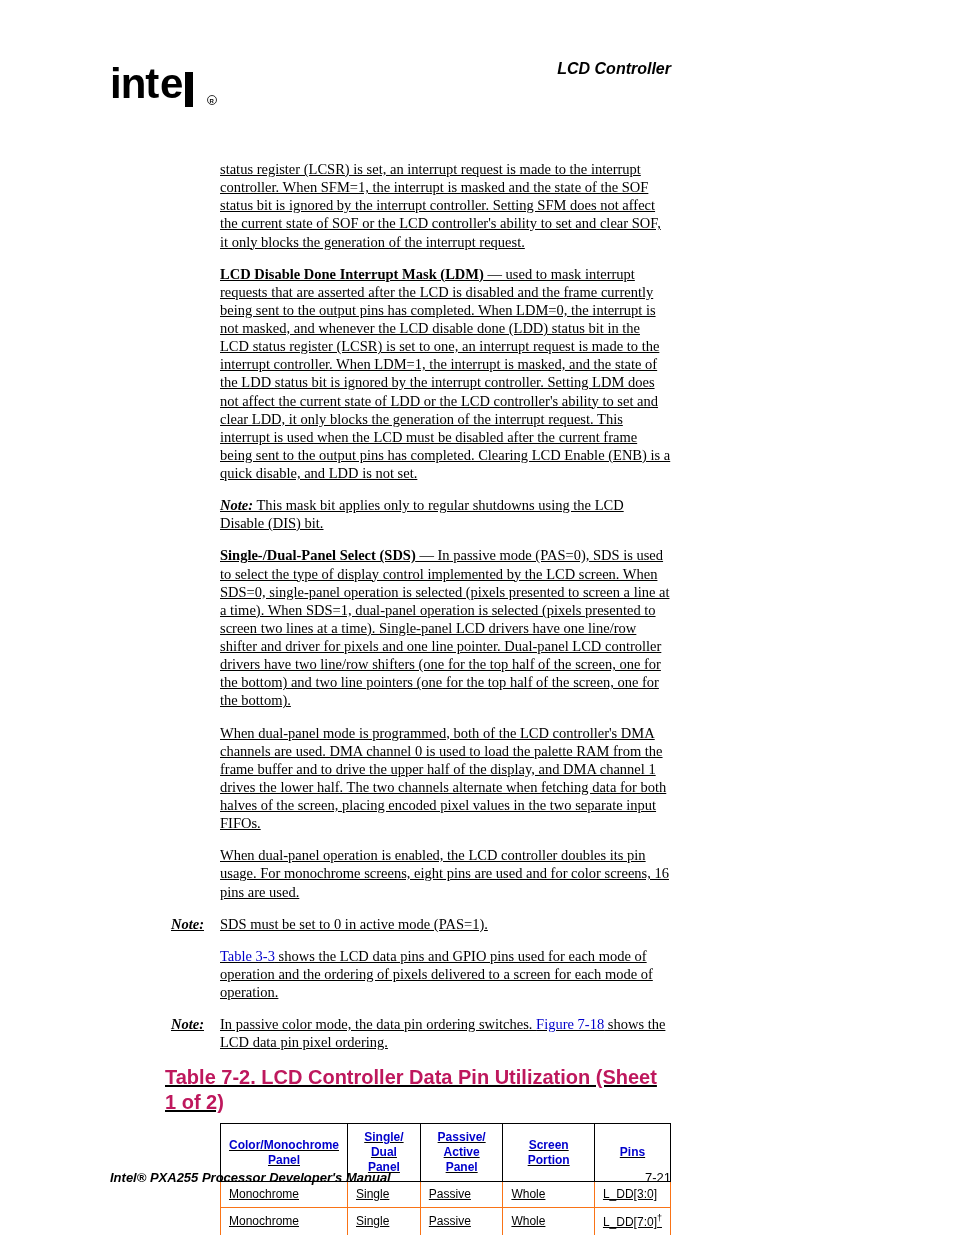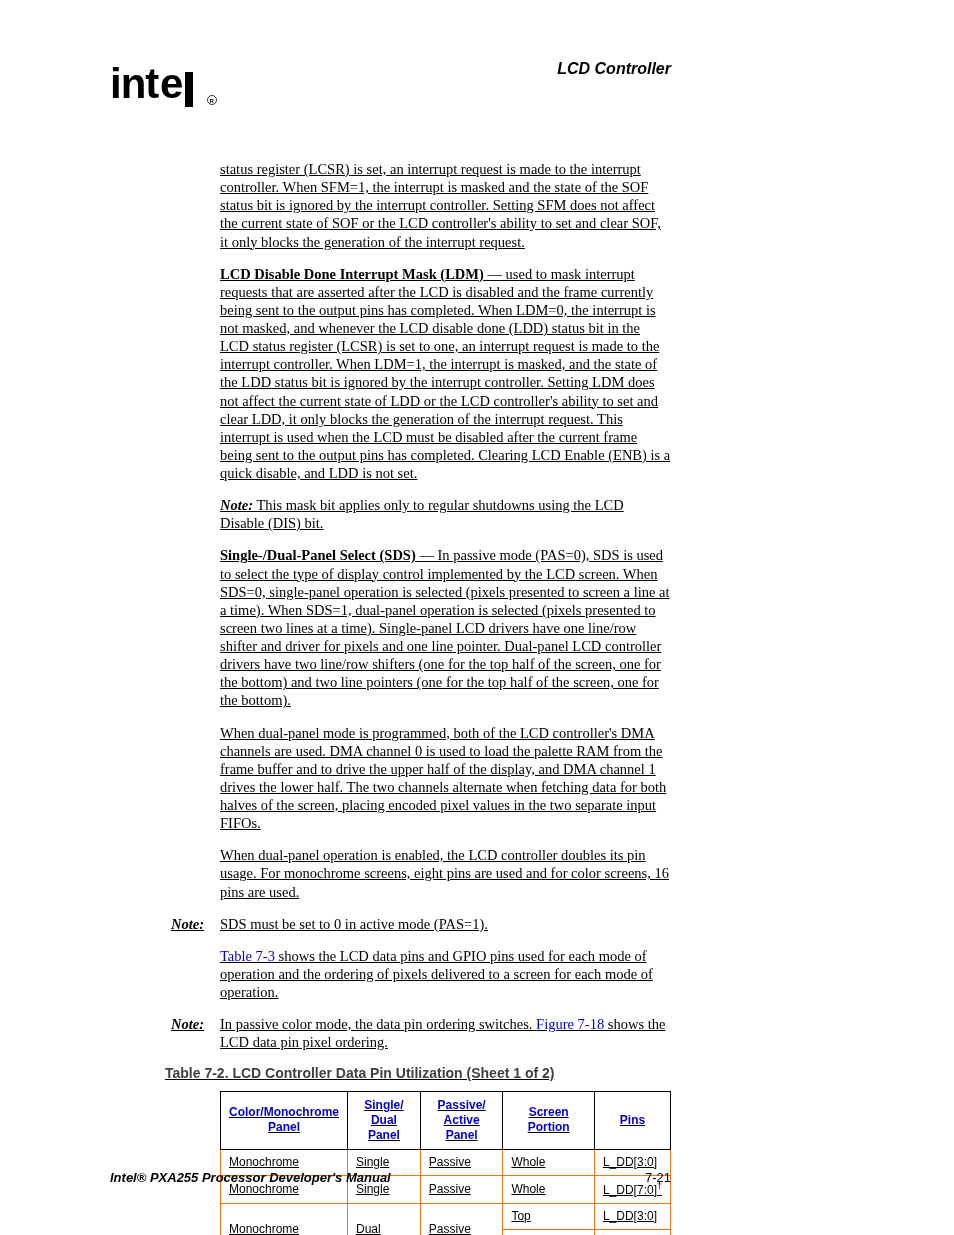--- a/index.html
+++ b/index.html
@@ -67,22 +67,22 @@
     padding-right: 16px;
     box-sizing: border-box;
   }
   .note-text {
     flex: 1;
   }
   .link { color: #0000cc; }
   .table-caption {
     font-family: Arial, Helvetica, sans-serif;
     font-weight: bold;
-    font-size: 14px;
-    color: #404040;
+    font-size: 20px;
+    color: #be185d;
     margin: 12px 0 8px -55px;
   }
   table.data {
     border-collapse: collapse;
     width: 100%;
     font-family: Arial, Helvetica, sans-serif;
     font-size: 12px;
   }
   table.data th {
     border: 1px solid #000;
@@ -142,21 +142,21 @@
 
     <p>When dual-panel mode is programmed, both of the LCD controller's DMA channels are used. DMA channel 0 is used to load the palette RAM from the frame buffer and to drive the upper half of the display, and DMA channel 1 drives the lower half. The two channels alternate when fetching data for both halves of the screen, placing encoded pixel values in the two separate input FIFOs.</p>
 
     <p>When dual-panel operation is enabled, the LCD controller doubles its pin usage. For monochrome screens, eight pins are used and for color screens, 16 pins are used.</p>
 
     <div class="note-row">
       <div class="note-label">Note:</div>
       <div class="note-text">SDS must be set to 0 in active mode (PAS=1).</div>
     </div>
 
-    <p><span class="link">Table 7-3</span><span> shows the LCD data pins and GPIO pins used for each mode of operation and the ordering of pixels delivered to a screen for each mode of operation.</span></p>
+    <p><span class="link">Table 3-3</span><span> shows the LCD data pins and GPIO pins used for each mode of operation and the ordering of pixels delivered to a screen for each mode of operation.</span></p>
 
     <div class="note-row">
       <div class="note-label">Note:</div>
       <div class="note-text"><span>In passive color mode, the data pin ordering switches. </span><span class="link">Figure 7-18</span><span> shows the LCD data pin pixel ordering.</span></div>
     </div>
 
     <div class="table-caption">Table 7-2. LCD Controller Data Pin Utilization (Sheet 1 of 2)</div>
 
     <table class="data">
       <thead>

